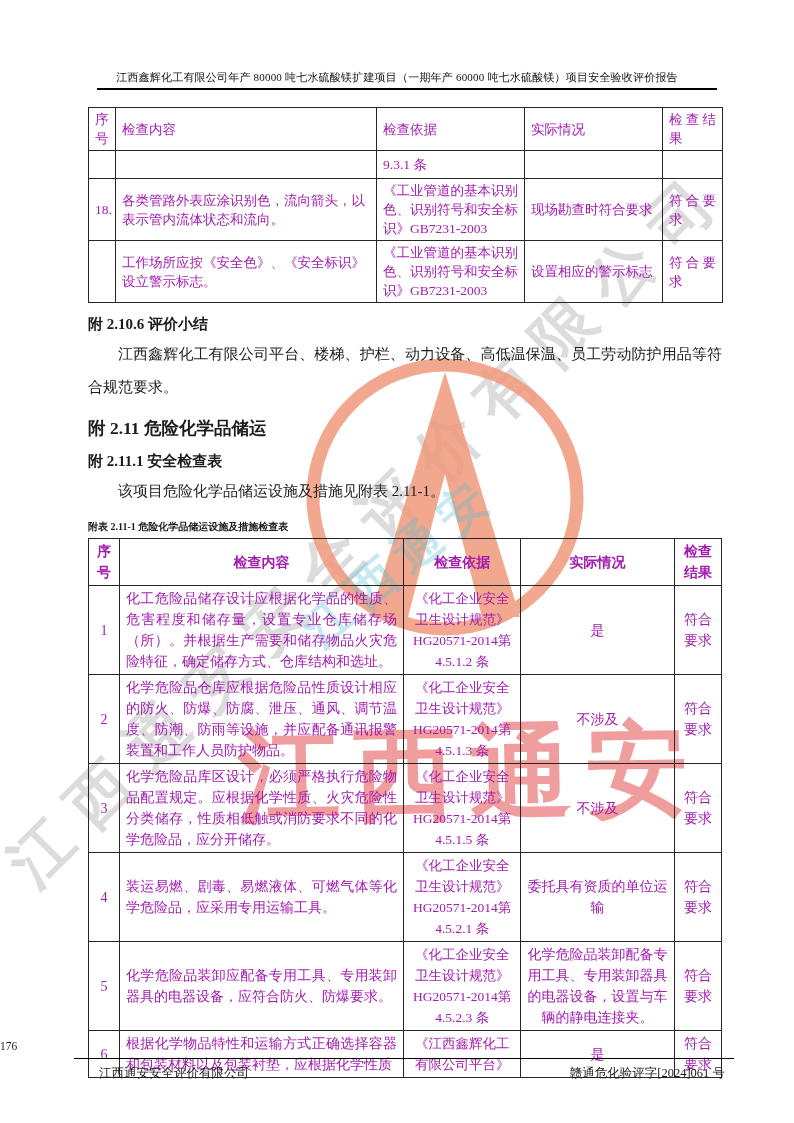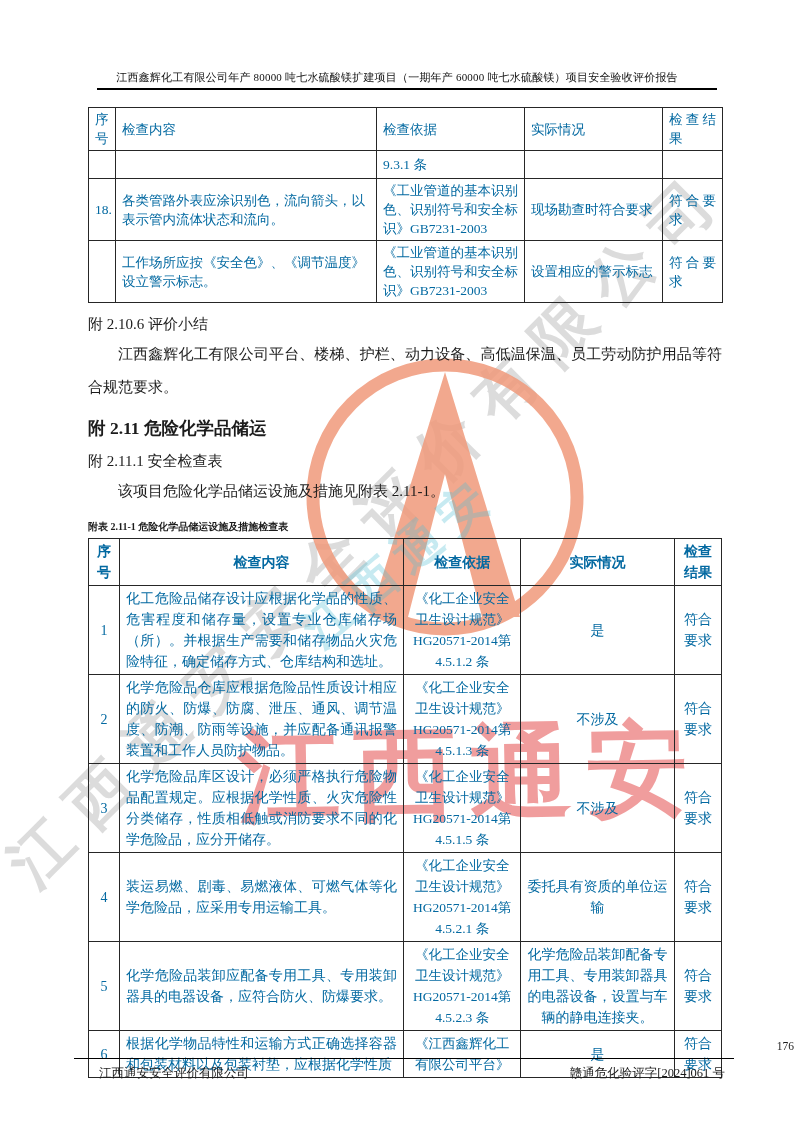--- a/index.html
+++ b/index.html
@@ -29,21 +29,21 @@
   }
   
   .content{position:relative; z-index:2;}
   .page-header{
     position:absolute; top:70px; left:40px; width:714px;
     text-align:center; font-size:11px; letter-spacing:.2px; color:#111;
   }
   .header-rule{position:absolute; top:88px; left:97px; width:620px; border-bottom:2px solid #000;}
   .flow{position:absolute; top:107px; left:88px; width:634px;}
 
-  table{border-collapse:collapse; table-layout:fixed; width:634px; color:#0369a1;}
+  table{border-collapse:collapse; table-layout:fixed; width:634px; color:#a21caf;}
   td,th{border:1.5px solid #262626; vertical-align:middle; padding:2px 6px; overflow:hidden;}
   th{font-weight:normal;}
 
   
   .t1{font-size:13.5px; line-height:19px;}
   .t1 th{text-align:left;}
   .t1 .hrow{height:40px;}
   .t1 .r-small{height:28px;}
   .t1 .c-no{text-align:right;}
   .t1 .c-result, .t1 .h-result{text-align:justify;}
@@ -51,26 +51,26 @@
   
   .t2{font-size:14px; line-height:21px;}
   .t2 th{font-weight:bold; text-align:center;}
   .t2 .hrow{height:44px;}
   .t2 .c-no{text-align:center;}
   .t2 .c-content{text-align:justify;}
   .t2 .c-basis{text-align:center; font-size:13.5px;}
   .t2 .c-actual{text-align:center;}
   .t2 .c-result{text-align:center;}
 
-  .h-sub{font-size:15px; font-weight:normal; margin:12px 0 0 0;}
+  .h-sub{font-size:15px; font-weight:bold; margin:12px 0 0 0;}
   .h-main{font-size:17.5px; font-weight:bold; margin:12px 0 0 0;}
   .para{font-size:15px; line-height:33px; text-indent:2em; text-align:justify; margin:4px 0 0 0;}
   .tbl-caption{font-size:10px; font-weight:bold; text-align:left; margin:12px 0 4px 0;}
 
-  .page-num{position:absolute; top:1040px; left:0; width:794px; text-align:right; font-size:11.5px;}
+  .page-num{position:absolute; top:1040px; left:0; width:794px; text-align:left; font-size:11.5px;}
   .footer-rule{position:absolute; top:1058px; left:74px; width:660px; border-bottom:1.5px solid #000;}
   .footer-row{position:absolute; top:1065px; left:99px; width:626px; font-size:12.5px; display:flex; justify-content:space-between;}
 </style>
 </head>
 <body>
 
 <div class="page">
 
   <div class="wm-layer">
     <div class="wm-gray">江西通安安全评价有限公司</div>
@@ -114,21 +114,21 @@
         </tr>
         <tr>
           <td class="c-no">18.</td>
           <td>各类管路外表应涂识别色，流向箭头，以表示管内流体状态和流向。</td>
           <td>《工业管道的基本识别色、识别符号和安全标识》GB7231-2003</td>
           <td>现场勘查时符合要求</td>
           <td class="c-result">符合要求</td>
         </tr>
         <tr>
           <td class="c-no"></td>
-          <td>工作场所应按《安全色》、《调节温度》设立警示标志。</td>
+          <td>工作场所应按《安全色》、《安全标识》设立警示标志。</td>
           <td>《工业管道的基本识别色、识别符号和安全标识》GB7231-2003</td>
           <td>设置相应的警示标志</td>
           <td class="c-result">符合要求</td>
         </tr>
       </tbody>
         </table>
 
       <div class="h-sub">附 2.10.6 评价小结</div>
       <div class="para">江西鑫辉化工有限公司平台、楼梯、护栏、动力设备、高低温保温、员工劳动防护用品等符合规范要求。</div>
       <div class="h-main">附 2.11 危险化学品储运</div>

